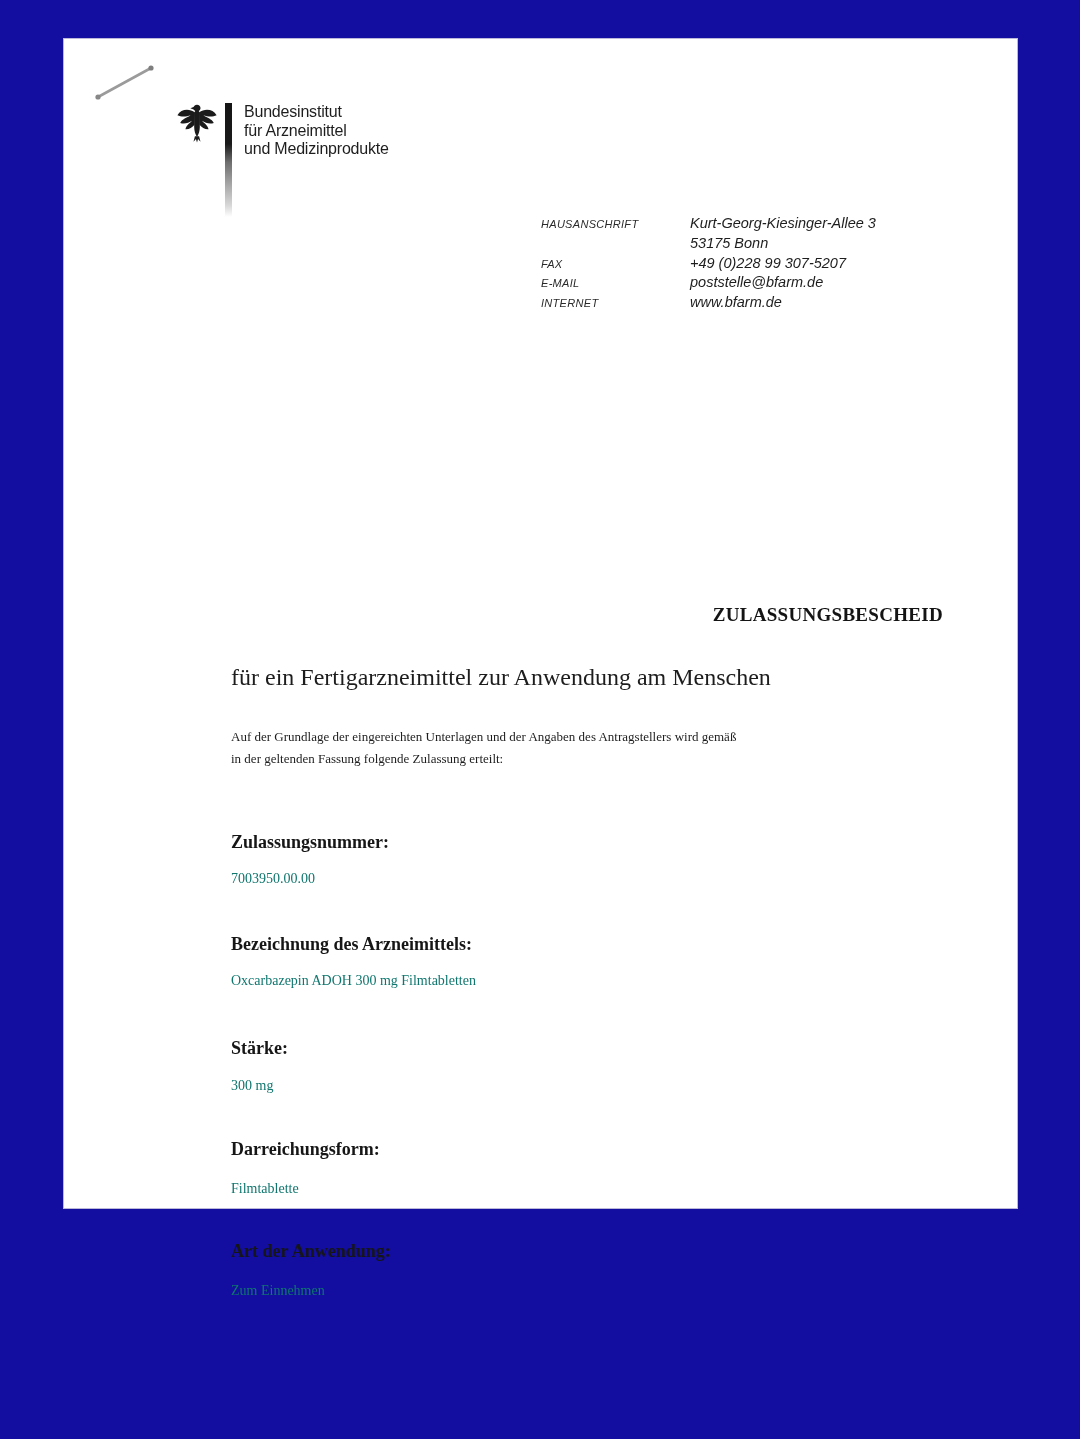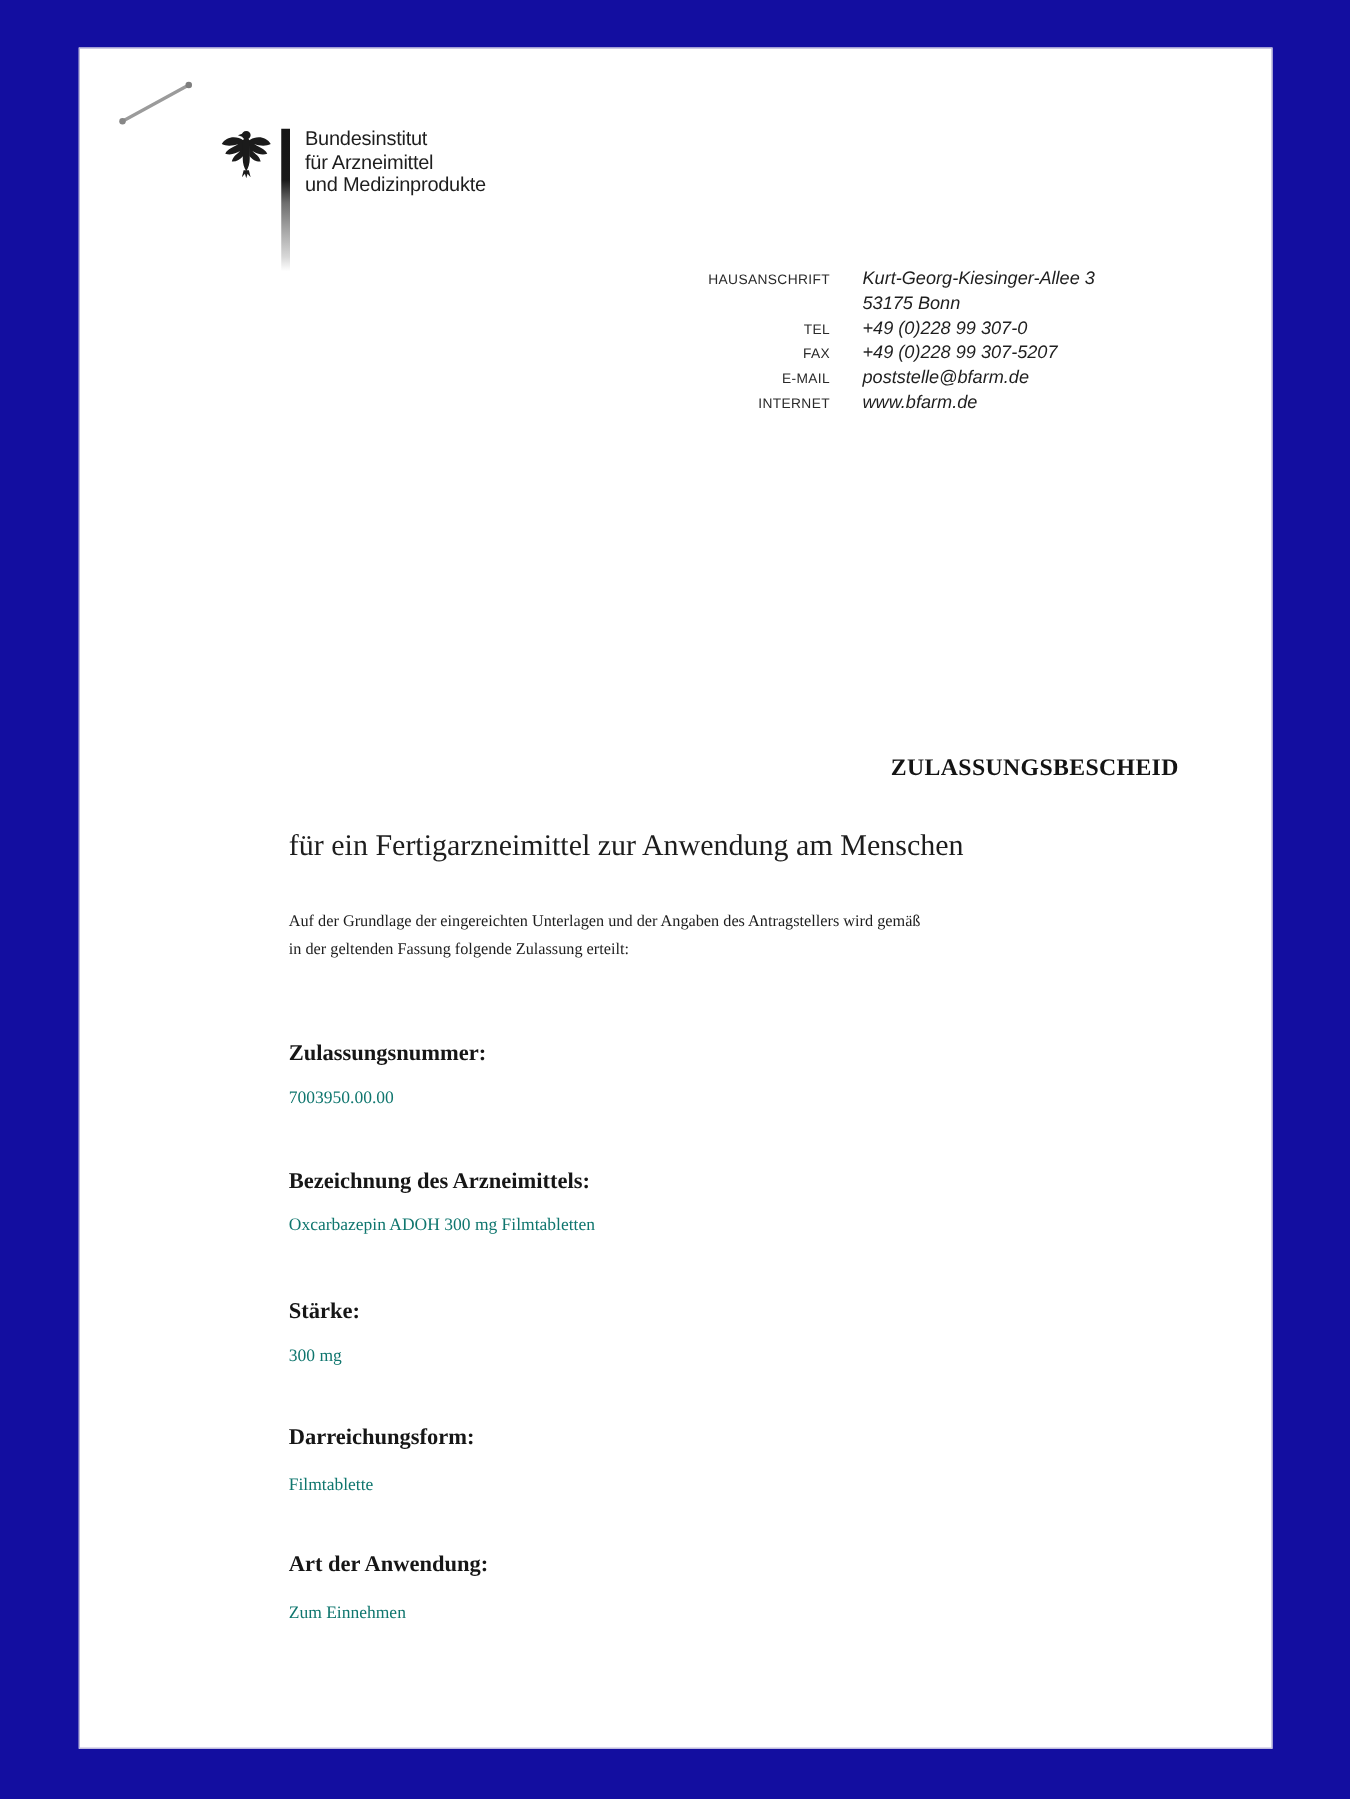--- a/index.html
+++ b/index.html
@@ -5,21 +5,21 @@
   html,body{margin:0;padding:0;}
   #canvas{
     position:relative;
     width:1080px;height:1439px;
     background:#130ea0;
     overflow:hidden;
     font-family:"Liberation Serif","DejaVu Serif",serif;
   }
   #paper{
     position:absolute;left:63px;top:38px;
-    width:955px;height:1361px;
+    width:955px;height:1171px;
     background:#ffffff;
     border:1px solid #bcb8da;
     box-sizing:border-box;
   }
   
   #staple{position:absolute;left:25px;top:17px;}
   
   #eagle{position:absolute;left:112px;top:62px;}
   #logo-bar{
     position:absolute;left:161px;top:64px;width:7px;height:114px;
@@ -32,22 +32,22 @@
     letter-spacing:-0.2px;
   }
   
   #contact{
     position:absolute;left:477px;top:176px;
     font-family:"Liberation Sans","DejaVu Sans",sans-serif;
     color:#1e1e1e;
   }
   .c-row{display:flex;align-items:baseline;height:19.8px;}
   .c-label{
-    width:123px;text-align:right;
-    font-size:11px;letter-spacing:0.3px;color:#2a2a2a;
+    width:123px;
+    font-size:11px;letter-spacing:0.3px;color:#2a2a2a;font-style:italic;
   }
   .c-value{
     margin-left:26px;font-size:14.5px;white-space:nowrap;font-style:italic;
   }
   
   #doc-title{
     position:absolute;left:167px;top:565px;width:712px;
     text-align:right;font-size:19px;font-weight:bold;color:#141414;
     letter-spacing:0.3px;white-space:nowrap;
   }
@@ -107,24 +107,20 @@
     <div id="contact">
       <div class="c-row">
         <span class="c-label">HAUSANSCHRIFT</span>
         <span class="c-value">Kurt-Georg-Kiesinger-Allee 3</span>
       </div>
       <div class="c-row">
         <span class="c-label"></span>
         <span class="c-value">53175 Bonn</span>
       </div>
       <div class="c-row">
-        <span class="c-label">TEL</span>
-        <span class="c-value">+49 (0)228 99 307-0</span>
-      </div>
-      <div class="c-row">
         <span class="c-label">FAX</span>
         <span class="c-value">+49 (0)228 99 307-5207</span>
       </div>
       <div class="c-row">
         <span class="c-label">E-MAIL</span>
         <span class="c-value">poststelle@bfarm.de</span>
       </div>
       <div class="c-row">
         <span class="c-label">INTERNET</span>
         <span class="c-value">www.bfarm.de</span>

